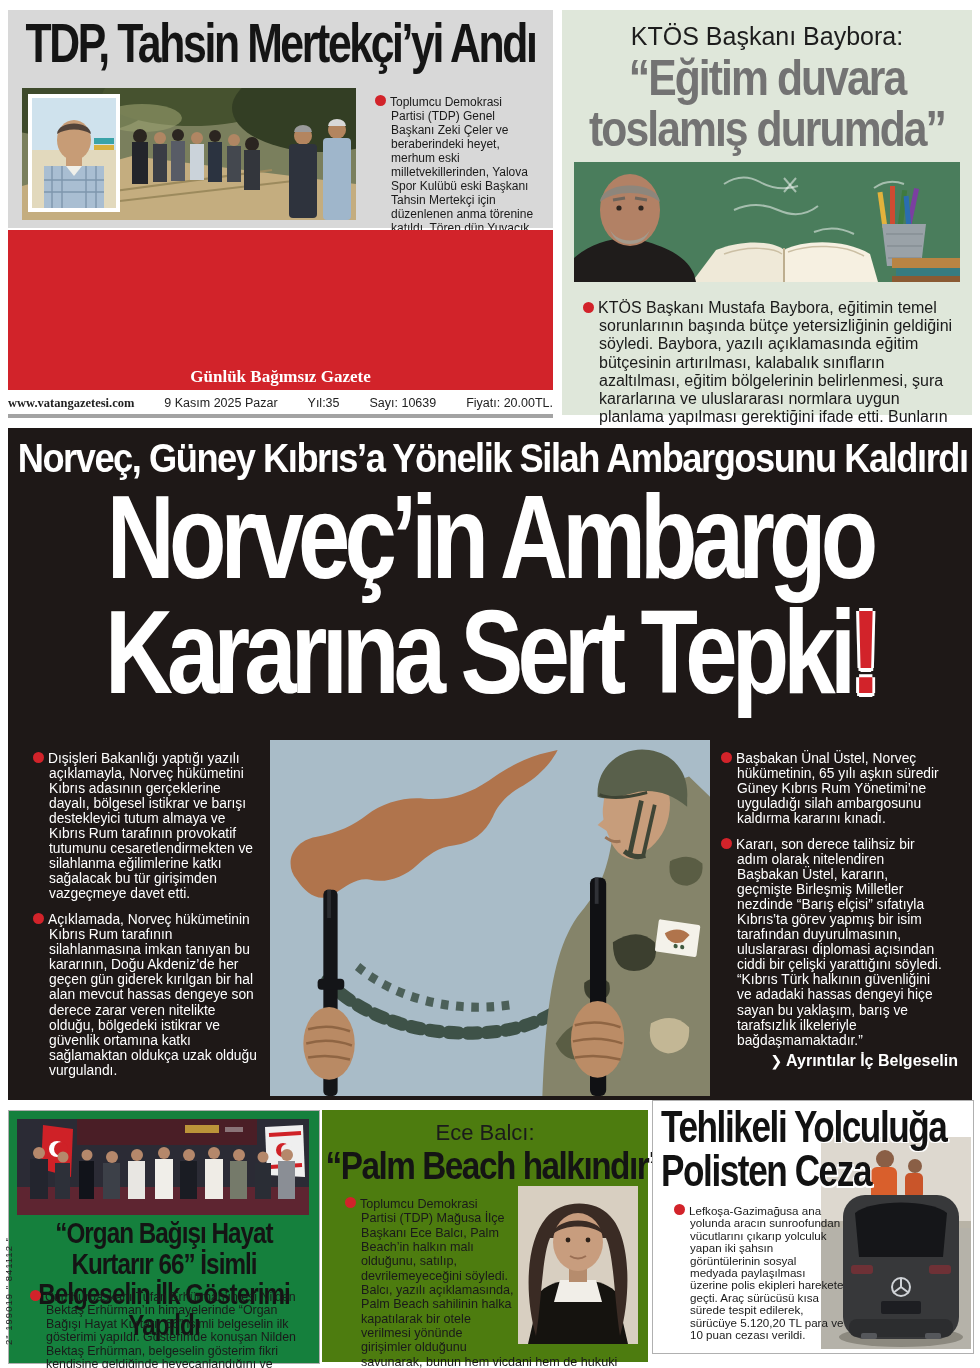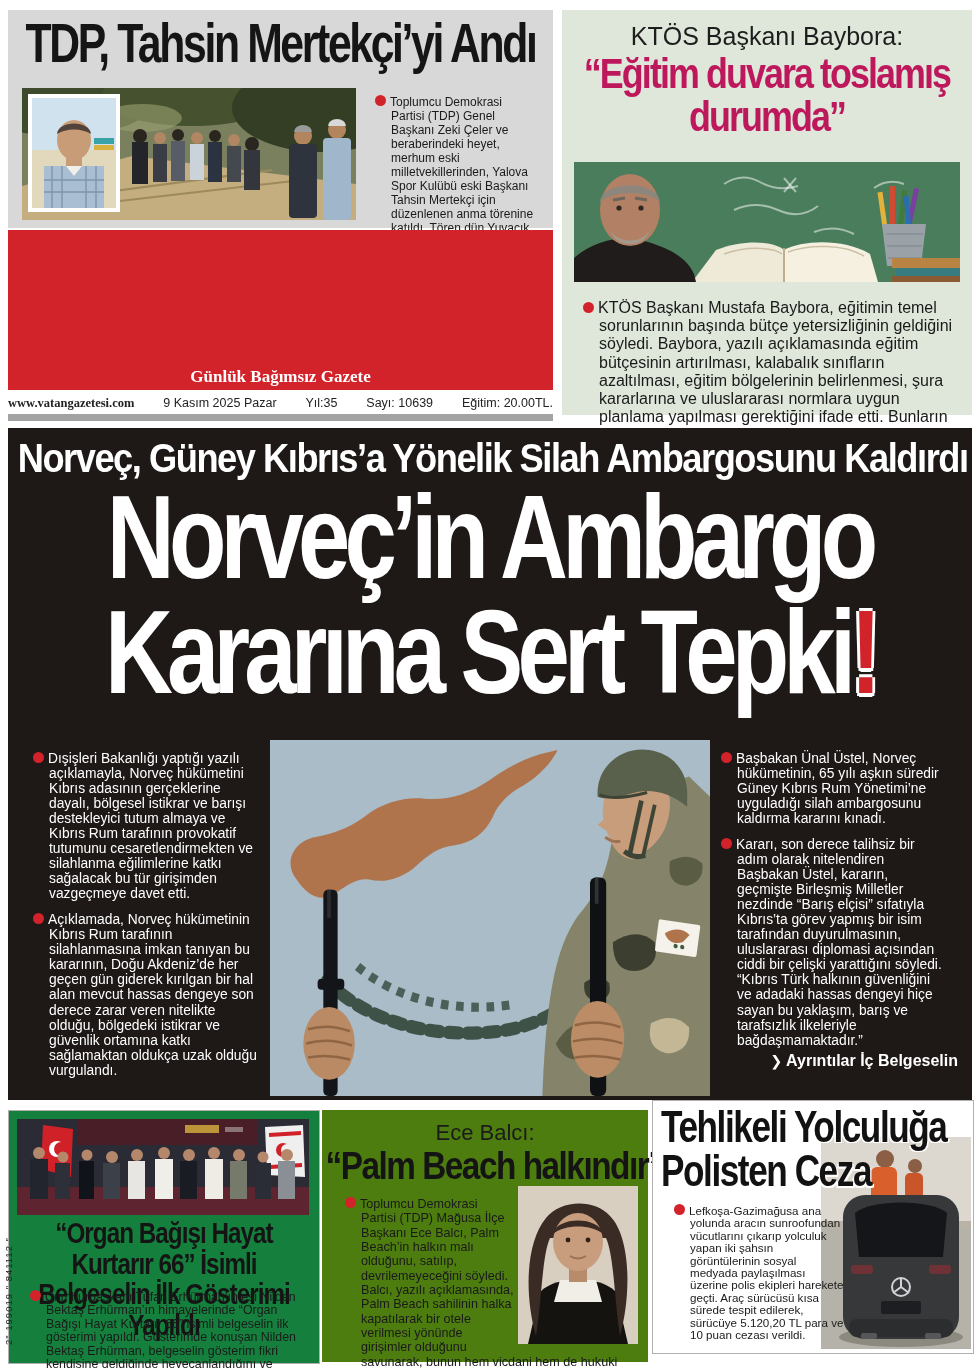--- a/index.html
+++ b/index.html
@@ -21,34 +21,34 @@
   .tdp-text{left:356px;top:74px;width:182px;font-size:12px;line-height:1.17;}
   
   p.bul{margin:11px;padding-left:16px;text-indent:-16px;}
   span.dot{display:inline-block;width:11px;height:11px;border-radius:50%;
     background:var(--red);margin-right:4px;vertical-align:baseline;}
   .pref{font-weight:bold;}
   .arrow{font-weight:bold;font-family:"DejaVu Sans","Liberation Sans",sans-serif;font-size:.9em;}
   
   .box-ktos{left:562px;top:10px;width:410px;height:405px;background:#dfe7da;}
   .ktos-kicker{left:0;top:12px;width:100%;text-align:center;font-size:25px;color:#1d1d1d;}
-  .ktos-headline{left:0;top:42px;width:100%;text-align:center;font-weight:bold;font-size:37px;
-    line-height:1.02;letter-spacing:-2px;color:#be185d;}
+  .ktos-headline{left:0;top:42px;width:100%;text-align:center;font-weight:bold;font-size:44px;
+    line-height:1.02;letter-spacing:-2px;color:#737373;}
   .ktos-headline .stretch{transform:scale(.97,1.15);transform-origin:center top;white-space:normal;}
   .ktos-photo{left:12px;top:152px;width:386px;height:120px;}
   .ktos-text{left:10px;top:278px;width:392px;font-size:16px;line-height:1.14;}
   
   .box-logo{left:8px;top:230px;width:545px;height:160px;background:var(--red);text-align:center;}
   .logo-word{left:0;top:-12px;width:100%;text-align:center;color:#fff;
     font-family:"Liberation Serif",serif;font-weight:bold;font-size:132px;letter-spacing:5px;line-height:1;}
   .logo-word .stretch{transform:scaleY(1.12);transform-origin:center top;}
   .logo-tagline{left:0;bottom:3px;width:100%;text-align:center;color:#fff;
     font-family:"Liberation Serif",serif;font-weight:bold;font-size:17px;}
   .dateline{left:8px;top:392px;width:545px;height:22px;display:flex;align-items:center;
-    justify-content:space-between;border-bottom:7px solid #a3a3a3;font-size:12.5px;color:#222;}
+    justify-content:space-between;border-bottom:4px solid #a3a3a3;font-size:12.5px;color:#222;}
   .dateline .site{font-family:"Liberation Serif",serif;font-weight:bold;}
   
   .box-main{left:8px;top:428px;width:964px;height:672px;background:var(--paperblack);color:#fff;}
   .main-kicker{left:0;top:8px;width:100%;text-align:center;font-weight:bold;font-size:37px;
     letter-spacing:-1.5px;}
   .main-kicker .stretch{transform:scale(.98,1.08);transform-origin:center top;}
   .main-h1{left:0;top:52px;width:100%;text-align:center;font-weight:bold;font-size:97px;
     letter-spacing:-6px;line-height:115px;}
   .main-h1 .stretch{transform:scale(.97,1.22);transform-origin:center center;}
   .exc{color:var(--red);text-shadow:3px 0 #fff,-3px 0 #fff,0 3px #fff,0 -3px #fff,2px 2px #fff,-2px 2px #fff;}
@@ -212,21 +212,21 @@
   </div>
 
   <div class="abs box-logo">
     <div class="abs logo-tagline">Günlük Bağımsız Gazete</div>
   </div>
   <div class="abs dateline">
     <span class="site">www.vatangazetesi.com</span>
     <span>9 Kasım 2025 Pazar</span>
     <span>Yıl:35</span>
     <span>Sayı: 10639</span>
-    <span>Eğitim: 20.00TL.</span>
+    <span>Fiyatı: 20.00TL.</span>
   </div>
 
   <div class="abs box-main">
     <div class="abs main-kicker"><span class="stretch">Norveç, Güney Kıbrıs’a Yönelik Silah Ambargosunu Kaldırdı</span></div>
     <div class="abs main-h1">
       <div><span class="stretch">Norveç’in Ambargo</span></div>
       <div><span class="stretch"><span>Kararına Sert Tepki</span><span class="exc">!</span></span></div>
     </div>
     <div class="abs main-cols">
       <div class="mcol">

